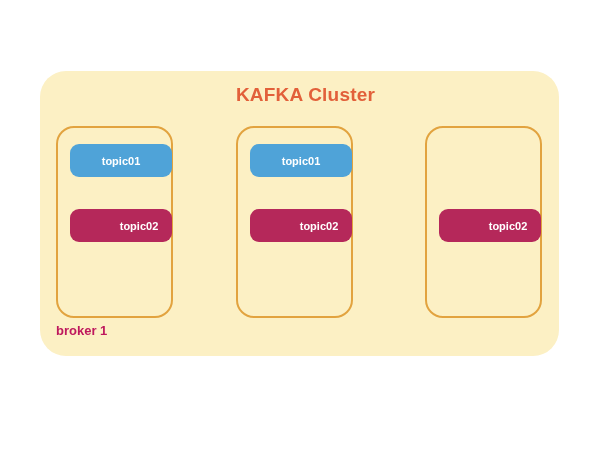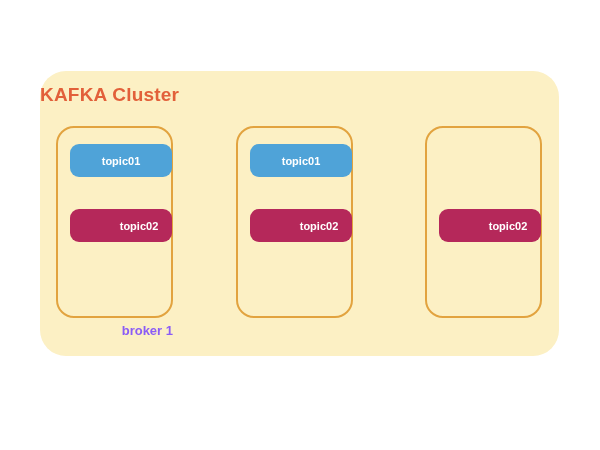--- a/index.html
+++ b/index.html
@@ -29,24 +29,26 @@
     height: 285px;
     background: #fcf0c4;
     border-radius: 26px;
   }
 
   .cluster-title {
     position: absolute;
     left: 0;
     top: 13px;
     width: 519px;
+    text-align: center;
     font-size: 19px;
     font-weight: bold;
     color: #e2603a;
     letter-spacing: 0.2px;
+    padding-left: 6px;
   }
 
   
   .brokers-row {
     position: absolute;
     left: 0;
     top: 55px;
     width: 519px;
     height: 220px;
   }
@@ -71,24 +73,24 @@
     border-radius: 18px;
     box-sizing: border-box;
     background: transparent;
   }
 
   .broker-label {
     position: absolute;
     left: 0;
     top: 197px;
     width: 117px;
-    text-align: right;
+    text-align: left;
     font-size: 13px;
     font-weight: bold;
-    color: #8b5cf6;
+    color: #be185d;
   }
 
   
   .topic {
     position: absolute;
     left: 12px;
     width: 102px;
     height: 33px;
     border-radius: 9px;
     display: flex;

